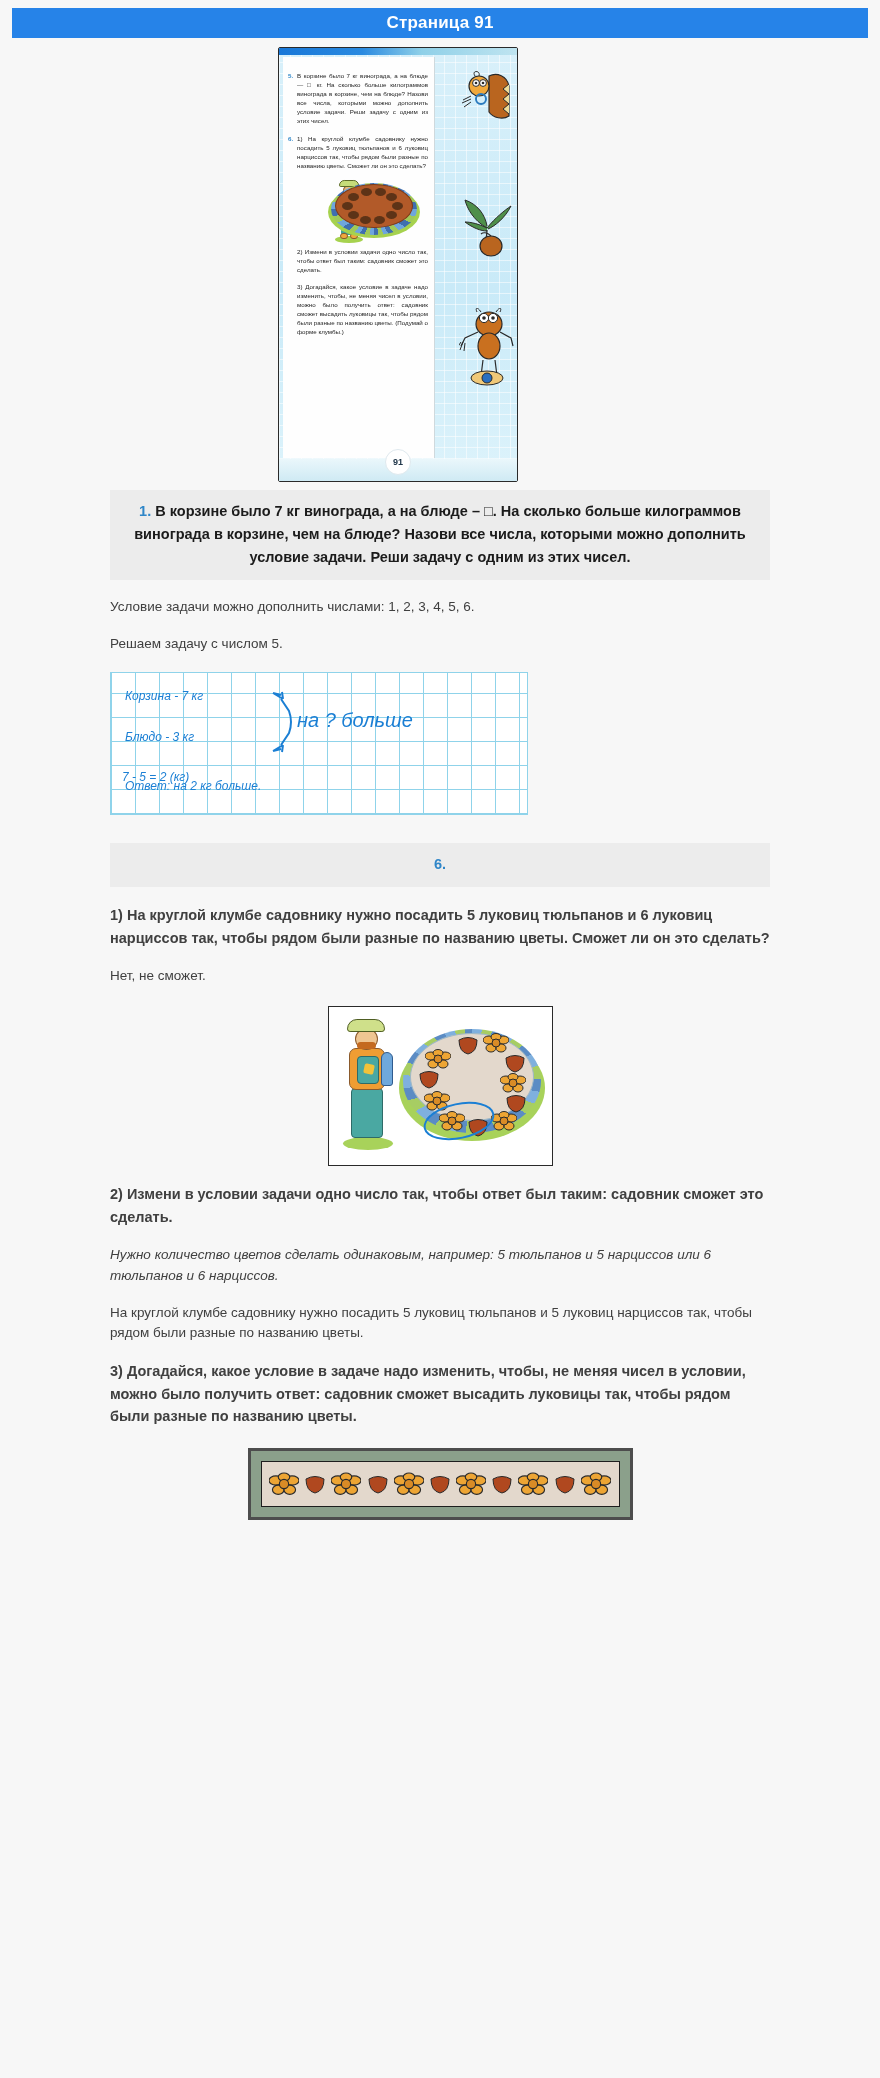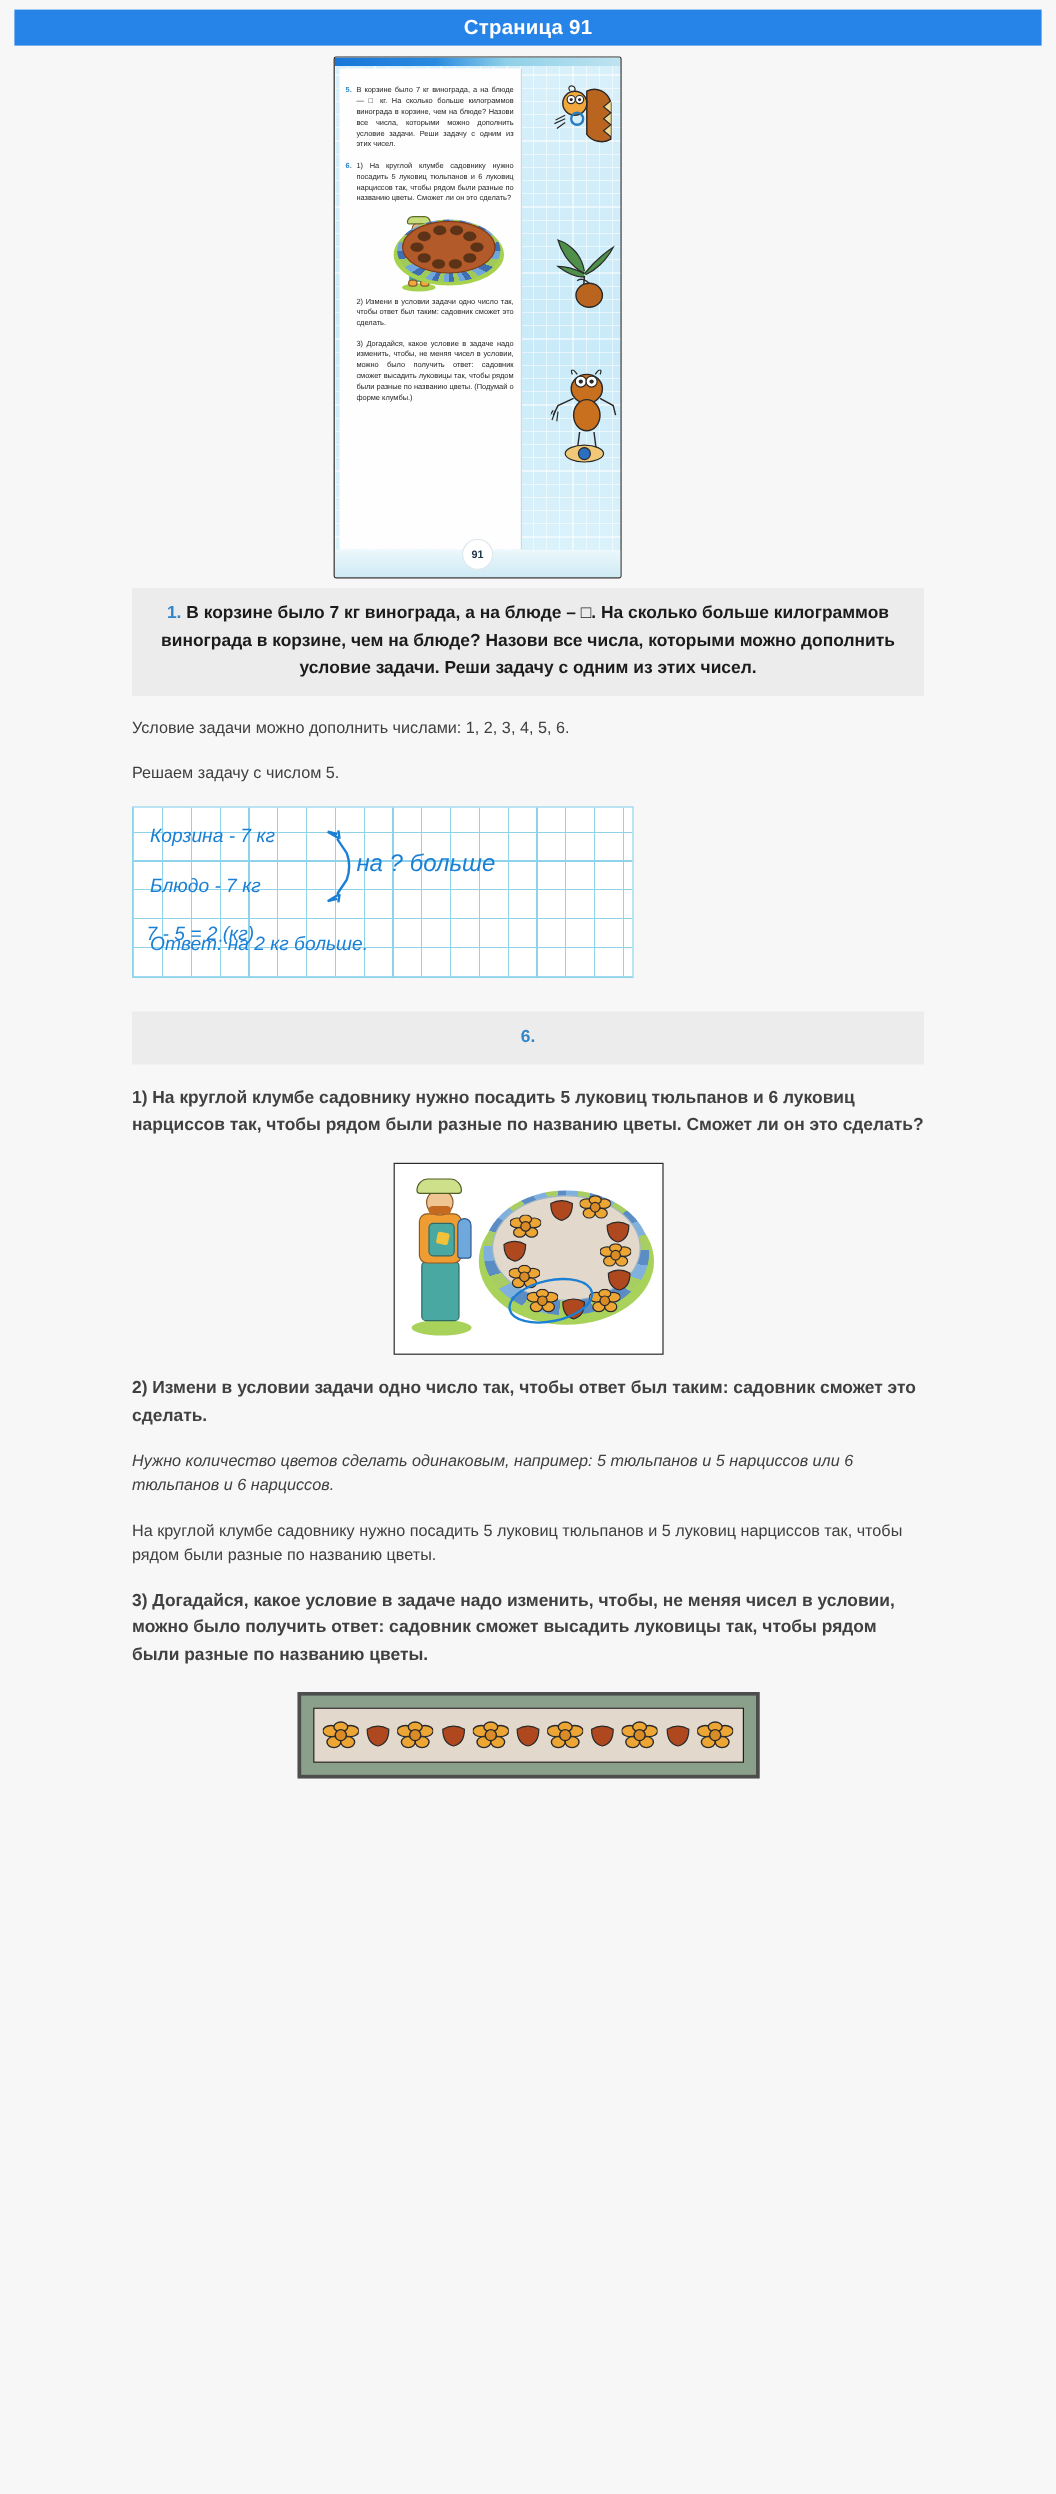--- a/index.html
+++ b/index.html
@@ -181,21 +181,21 @@
     background:
       repeating-linear-gradient(0deg,  #8fd3ea 0 1px, rgba(255,255,255,0) 1px 24px),
       repeating-linear-gradient(90deg, #8fd3ea 0 1px, rgba(255,255,255,0) 1px 24px),
       #ffffff;
     border: 1px solid #8fd3ea;
   }
   .hand {
     position: absolute;
     font-style: italic;
     color: #1b7fd4;
-    font-size: 16px;
+    font-size: 12px;
     white-space: nowrap;
   }
   .hand.l1 { left: 14px; top: 16px; }
   .hand.l2 { left: 14px; top: 57px; }
   .hand.l3 { left: 11px; top: 97px; }
   .hand.l4 { left: 14px; top: 106px; font-weight: normal; }
   .hand.brace { left: 186px; top: 36px; font-size: 20px; text-align: right; }
   .brace-svg { position:absolute; left:156px; top:18px; }
 
   
@@ -349,36 +349,37 @@
   <div class="task-banner">
     <span class="num">1.</span>
     <span>В корзине было 7 кг винограда, а на блюде – □. На сколько больше килограммов винограда в корзине, чем на блюде? Назови все числа, которыми можно дополнить условие задачи. Реши задачу с одним из этих чисел.</span>
   </div>
 
   <p class="para">Условие задачи можно дополнить числами: 1, 2, 3, 4, 5, 6.</p>
   <p class="para">Решаем задачу с числом 5.</p>
 
   <div class="grid-box">
     <div class="hand l1">Корзина - 7 кг</div>
-    <div class="hand l2">Блюдо - 7 кг</div>
+    <div class="hand l2">Блюдо - 3 кг</div>
     <svg class="brace-svg" width="34" height="62" viewBox="0 0 34 62">
       <path d="M14 8 L22 20 Q26 31 22 42 L14 54" fill="none" stroke="#1b7fd4" stroke-width="2"></path>
       <path d="M16 8 L6 2 M16 8 L15 1 M6 2 L14 4" fill="none" stroke="#1b7fd4" stroke-width="2"></path>
       <path d="M16 54 L6 60 M16 54 L15 61 M6 60 L14 58" fill="none" stroke="#1b7fd4" stroke-width="2"></path>
     </svg>
     <div class="hand brace">на ? больше</div>
     <div class="hand l3">7 - 5 = 2 (кг)</div>
     <div class="hand l4">Ответ: на 2 кг больше.</div>
   </div>
 
   <div class="task-banner" style="margin-top:28px">
     <span class="num">6.</span>
   </div>
 
   <p class="para bold">1) На круглой клумбе садовнику нужно посадить 5 луковиц тюльпанов и 6 луковиц нарциссов так, чтобы рядом были разные по названию цветы. Сможет ли он это сделать?</p>
+  <p class="para">Нет, не сможет.</p>
 
   <div class="illus-frame illus-round">
     <div class="gardener2">
       <div class="g2-shadow"></div>
       <div class="g2-legs"></div>
       <div class="g2-body"></div>
       <div class="g2-bib"></div>
       <div class="g2-star"></div>
       <div class="g2-shovel"></div>
       <div class="g2-head"></div>

